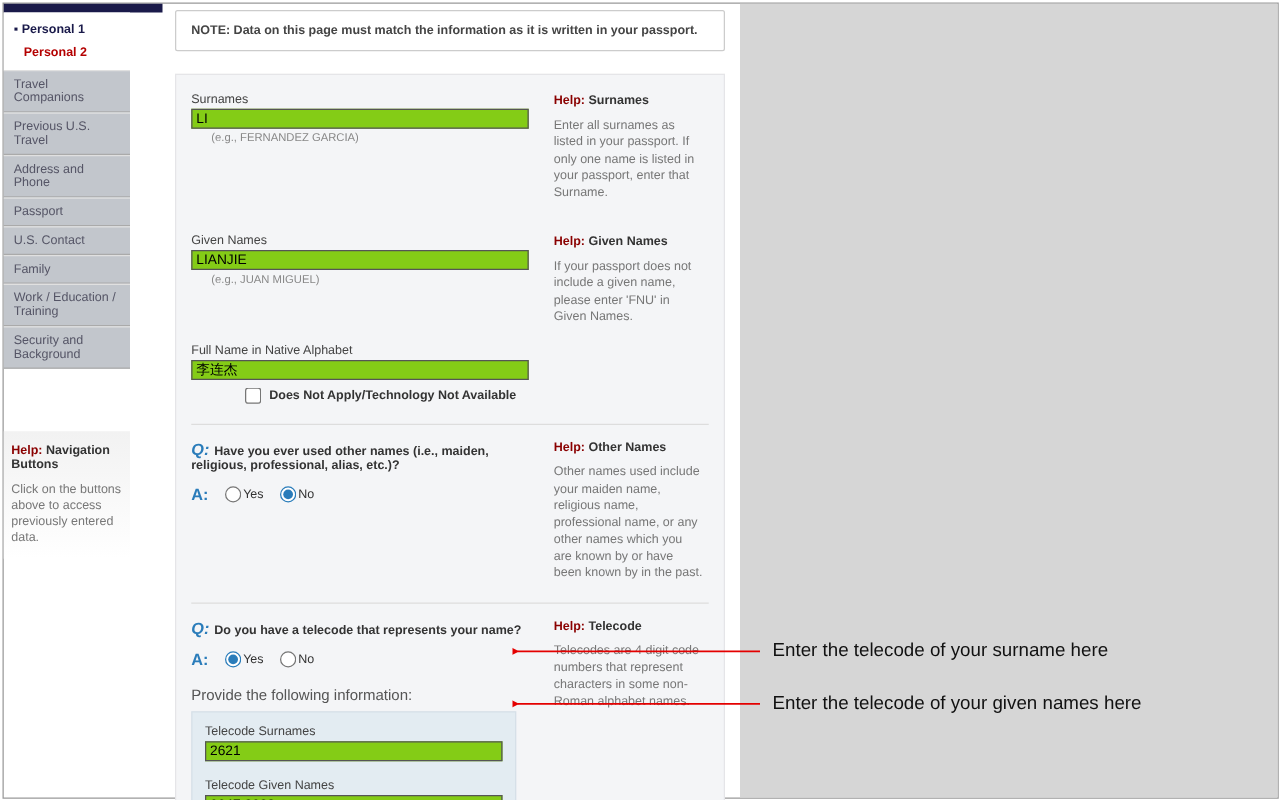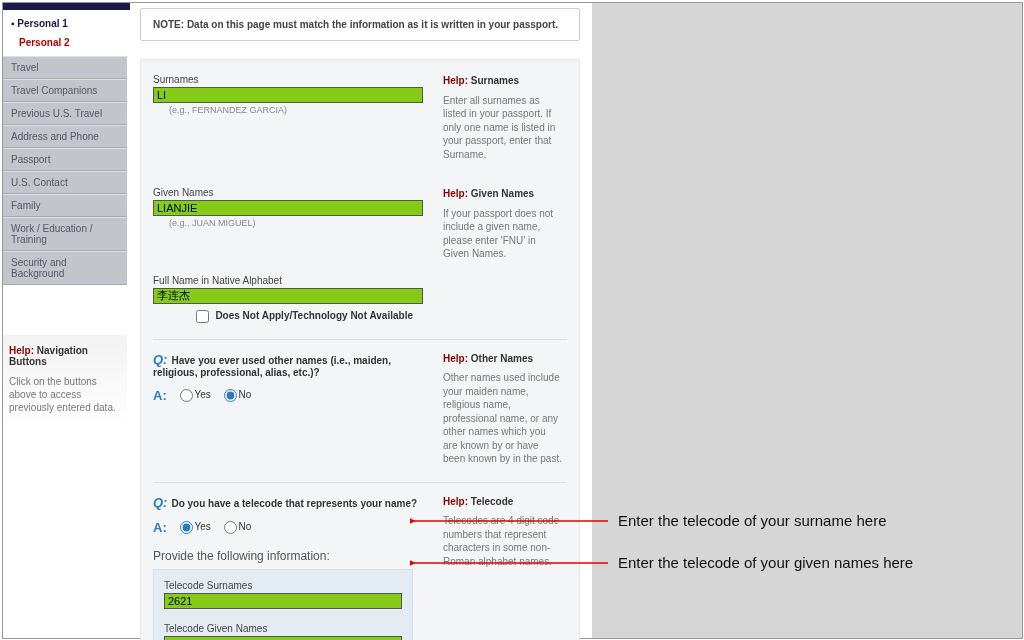--- a/index.html
+++ b/index.html
@@ -25,21 +25,21 @@
     background: #d6d6d6;
   }
   .top-dark {
     position: absolute;
     top: 3px; left: 3px; width: 127px; height: 7px;
     background: #1a1a4a;
   }
   
   .sidebar {
     position: absolute;
-    top: 3px; left: 3px; width: 124px;
+    top: 3px; left: 3px; width: 101px;
   }
   .nav-personal {
     background: #fff;
     padding: 8px;
     font-size: 10px;
   }
   .nav-personal .p1 { color: #1a1a4a; font-weight: bold; margin-bottom: 8px; }
   .nav-personal .p1::before { content: "▪ "; color: #1a1a4a; }
   .nav-personal .p2 { color: #b40000; font-weight: bold; padding-left: 8px; }
   .nav-btn {
@@ -133,21 +133,20 @@
 <div class="page-border"></div>
 <div class="right-grey"></div>
 <div class="top-dark"></div>
 
 <div class="sidebar">
   <div style="height:7px"></div>
   <div class="nav-personal">
     <div class="p1">Personal 1</div>
     <div class="p2">Personal 2</div>
   </div>
-  <div class="nav-btn">Travel</div>
   <div class="nav-btn">Travel Companions</div>
   <div class="nav-btn">Previous U.S. Travel</div>
   <div class="nav-btn">Address and Phone</div>
   <div class="nav-btn">Passport</div>
   <div class="nav-btn">U.S. Contact</div>
   <div class="nav-btn">Family</div>
   <div class="nav-btn">Work / Education / Training</div>
   <div class="nav-btn">Security and Background</div>
 
   <div class="nav-help" style="margin-top:50px">

